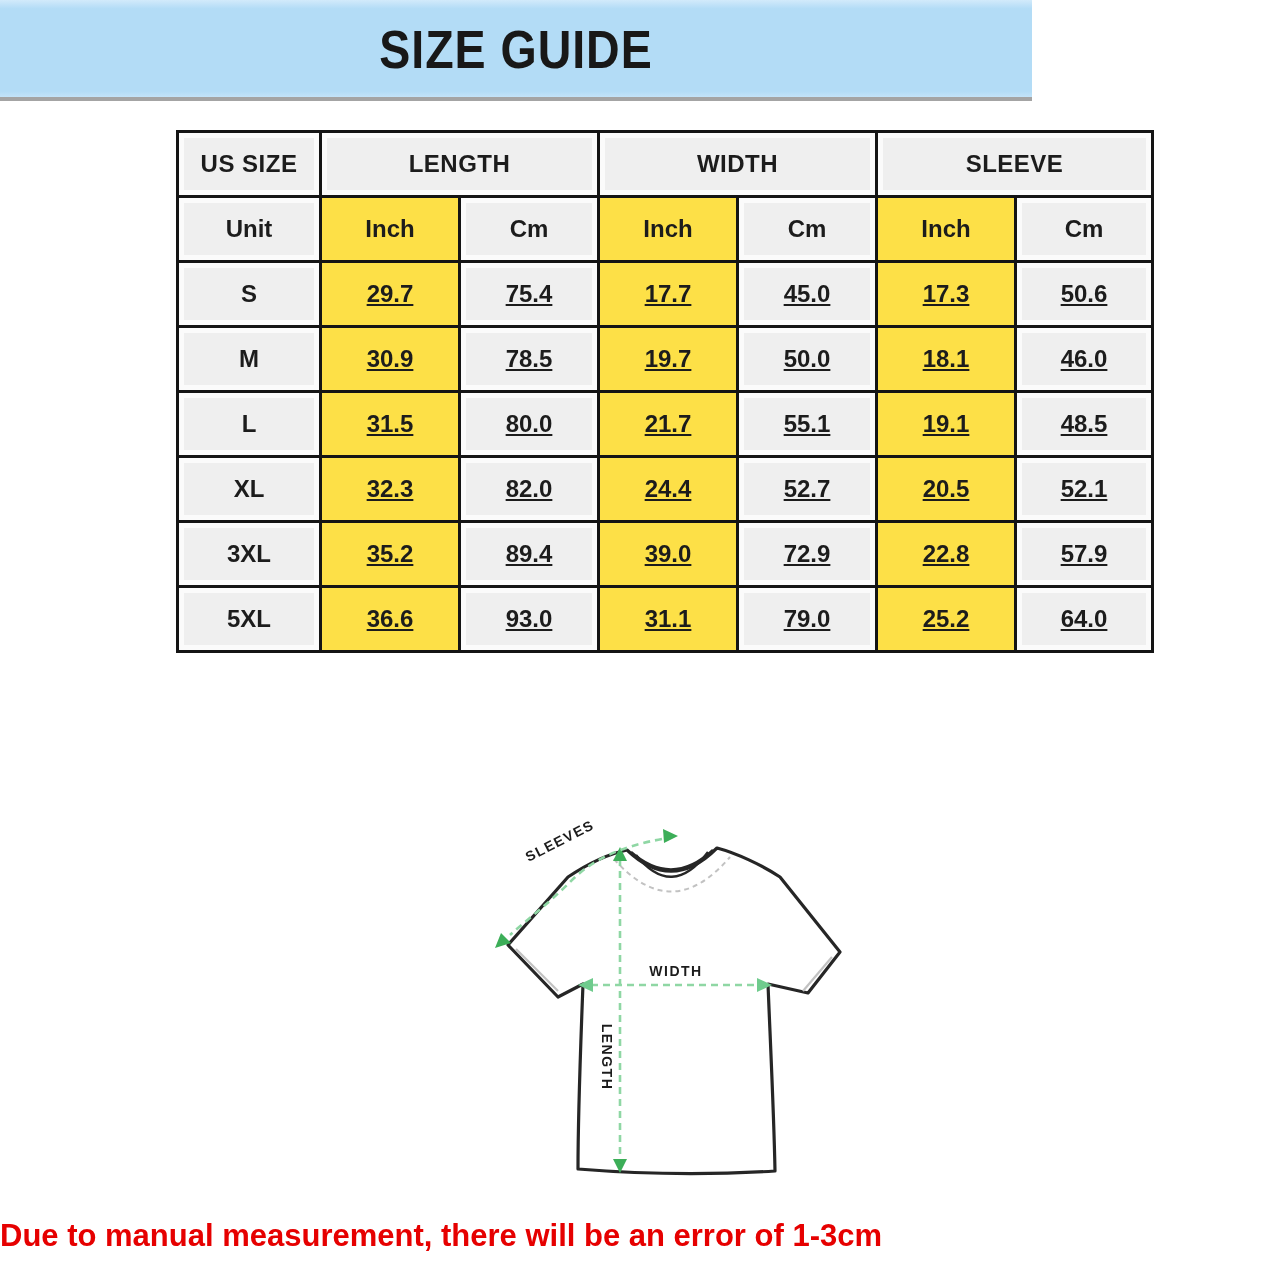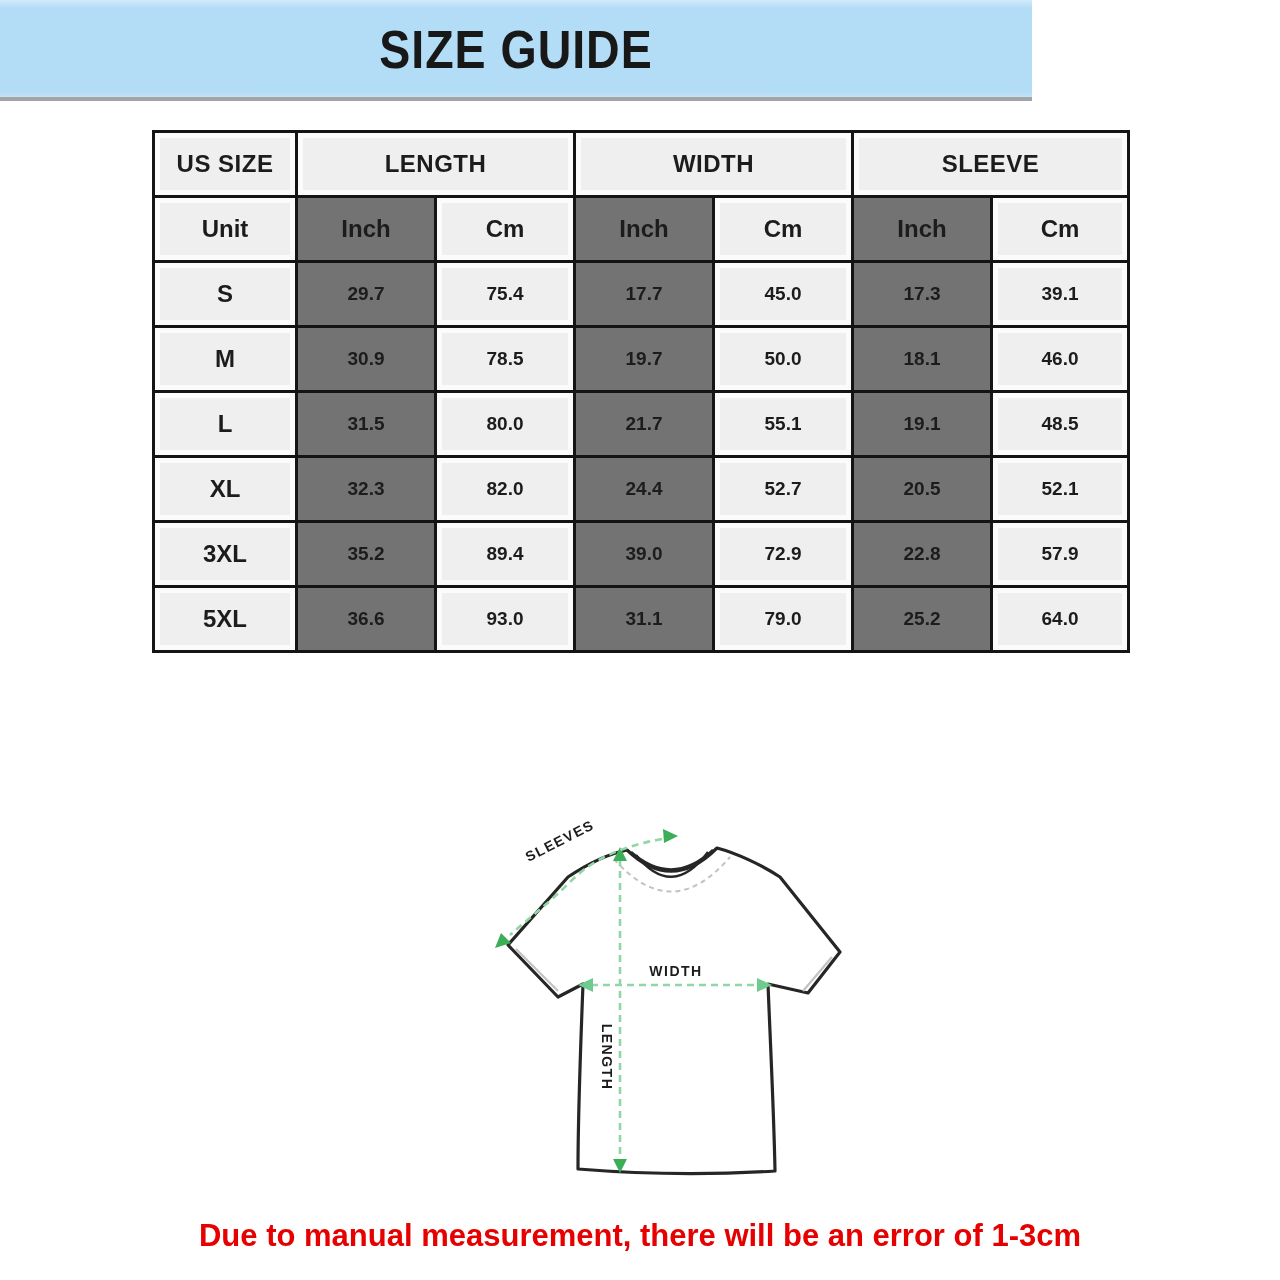--- a/index.html
+++ b/index.html
@@ -18,45 +18,44 @@
   }
   .title-bar h1{
     margin:0;height:97px;line-height:99px;
     text-align:center;
     font-size:49px;font-weight:bold;color:#181818;
     letter-spacing:1px;
     transform:scale(.95,1.1);
   }
   
   .table-wrap{position:absolute;left:152px;top:130px;}
-  table{border-collapse:collapse;table-layout:fixed;width:975px;}
+  table{border-collapse:collapse;table-layout:fixed;width:975px;margin-left:24px;}
   th,td{
     border:3px solid #141414;
     height:62px;padding:0;
     text-align:center;vertical-align:middle;
     font-weight:bold;color:#1c1c1c;
     background:#efefef;
     box-shadow:inset 0 0 0 5px #fbfbfb;
   }
   tr.group-row th{font-size:24px;letter-spacing:.5px;}
   tr.unit-row th{font-size:24px;text-align:center;}
-  td{font-size:19px;}
+  td{font-size:24px;text-decoration:underline;}
   th.size-cell{font-size:24px;}
-  .c-inch{background:#737373;box-shadow:none;}
+  .c-inch{background:#fde047;box-shadow:none;}
   
   .diagram{position:absolute;left:450px;top:795px;width:440px;height:400px;}
   .diagram text{
     font-family:"Liberation Sans",sans-serif;
     font-weight:bold;fill:#1c1c1c;
     font-size:14px;letter-spacing:1.5px;
   }
   
   .note{
     position:absolute;left:0;top:1218px;width:1280px;
-    text-align:center;
     font-size:31px;font-weight:bold;
   }
 </style>
 </head>
 <body>
 
 <div class="title-bar">
   <h1>SIZE GUIDE</h1>
 </div>
 
@@ -87,21 +86,21 @@
         <th class="c-inch">Inch</th>
         <th>Cm</th>
       </tr>
       <tr>
         <th class="size-cell">S</th>
         <td class="c-inch">29.7</td>
         <td>75.4</td>
         <td class="c-inch">17.7</td>
         <td>45.0</td>
         <td class="c-inch">17.3</td>
-        <td>39.1</td>
+        <td>50.6</td>
       </tr>
       <tr>
         <th class="size-cell">M</th>
         <td class="c-inch">30.9</td>
         <td>78.5</td>
         <td class="c-inch">19.7</td>
         <td>50.0</td>
         <td class="c-inch">18.1</td>
         <td>46.0</td>
       </tr>

